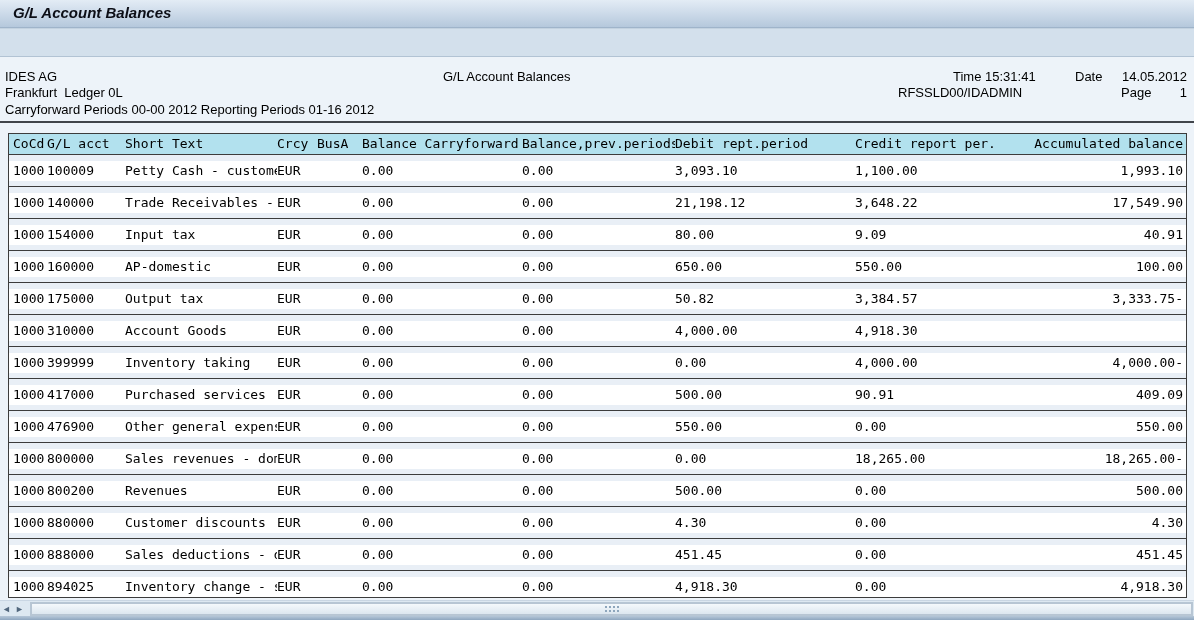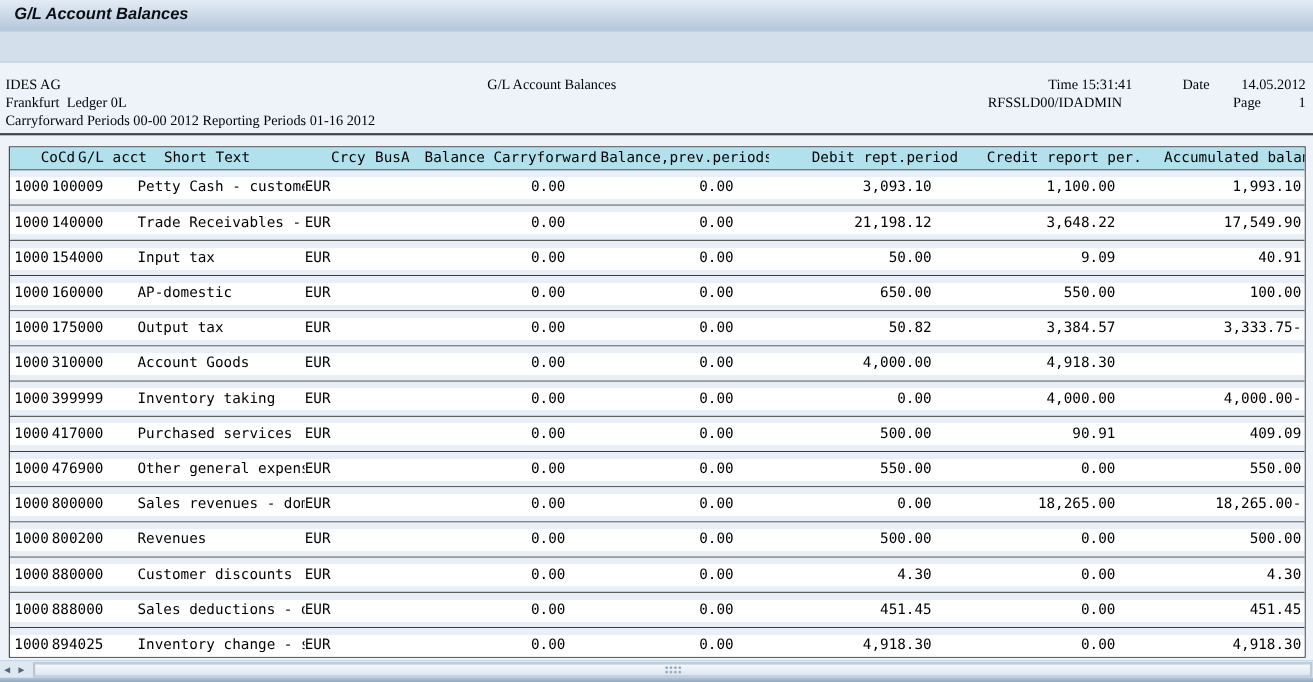--- a/index.html
+++ b/index.html
@@ -6,21 +6,21 @@
     --titlebar-top:#d9e4f0; --titlebar-bottom:#b5c8dc; --toolbar-bg:#d3e0ec;
     --content-bg:#edf3f9; --table-header-bg:#b2e1ee; --row-stripe:#e9eff6;
     --grid-line:#3c3c3c; --scrollbar-bg:#dde8f1; --window-edge:#9db3c9; --text:#000000;
   }
   *{box-sizing:border-box; margin:0; padding:0;}
   html,body{width:1194px; height:620px;}
   body{
     position:relative; overflow:hidden; background:var(--content-bg);
     font-family:"Liberation Sans", sans-serif; color:var(--text);
   }
-  .mono{font-family:Liberation Serif, serif; font-size:13px; line-height:16px; white-space:pre;}
+  .mono{font-family:Liberation Sans, sans-serif; font-size:13px; line-height:16px; white-space:pre;}
 
   
   .titlebar{
     position:absolute; left:0; top:0; width:1194px; height:28px;
     background:linear-gradient(to bottom,#e3ecf5 0px,var(--titlebar-top) 6px,var(--titlebar-bottom) 27px);
     border-bottom:1px solid #9fb4ca;
   }
   .titlebar .title{
     position:absolute; left:13px; top:4px; font-size:15px; font-weight:bold; font-style:italic; color:#0c0e16;
   }
@@ -34,28 +34,28 @@
 
   .hdr{position:absolute;}
   .rule{position:absolute; left:0; top:121px; width:1194px; height:2px; background:#41454b;}
 
   
   .gltable{
     position:absolute; left:8px; top:133px; width:1179px; height:465px;
     border:1px solid var(--grid-line); background:#fff; overflow:hidden;
   }
   .grid{display:grid; grid-template-columns:38px 78px 152px 40px 45px 160px 153px 180px 167px 164px;}
-  .thead{height:21px; line-height:20px; background:var(--table-header-bg); border-bottom:1px solid var(--grid-line);padding-left:24px;}
+  .thead{height:21px; line-height:20px; background:var(--table-header-bg); border-bottom:1px solid var(--grid-line);}
   .trow{
     height:32px; line-height:32px; border-bottom:1px solid var(--grid-line);
     background:linear-gradient(to bottom, var(--row-stripe) 0px, var(--row-stripe) 6px, #ffffff 6px, #ffffff 26px, var(--row-stripe) 26px, var(--row-stripe) 31px);
   }
   .cell{overflow:hidden; font-family:"DejaVu Sans Mono","Liberation Mono",monospace; font-size:13px; white-space:pre;}
   .c0{padding-left:4px;}
-  .c5,.c6,.c7,.c8{text-align:right; padding-right:8px;}
+  .c5,.c6,.c7,.c8{padding-right:8px;}
   .c9{text-align:right; padding-right:3px;}
 
   
   .hscroll{
     position:absolute; left:0; top:600px; width:1194px; height:16px;
     background:var(--scrollbar-bg); border-top:1px solid #c9d6e3;
     display:flex; align-items:center;
   }
   .sb-arrow{
     width:13px; height:14px; text-align:center; font-size:9px; line-height:14px;
@@ -144,21 +144,21 @@
         <span class="cell c9">17,549.90</span>
       </div>
       <div class="grid trow">
         <span class="cell c0">1000</span>
         <span class="cell c1">154000</span>
         <span class="cell c2">Input tax</span>
         <span class="cell c3">EUR</span>
         <span class="cell c4"></span>
         <span class="cell c5">0.00</span>
         <span class="cell c6">0.00</span>
-        <span class="cell c7">50.00</span>
+        <span class="cell c7">80.00</span>
         <span class="cell c8">9.09</span>
         <span class="cell c9">40.91</span>
       </div>
       <div class="grid trow">
         <span class="cell c0">1000</span>
         <span class="cell c1">160000</span>
         <span class="cell c2">AP-domestic</span>
         <span class="cell c3">EUR</span>
         <span class="cell c4"></span>
         <span class="cell c5">0.00</span>

